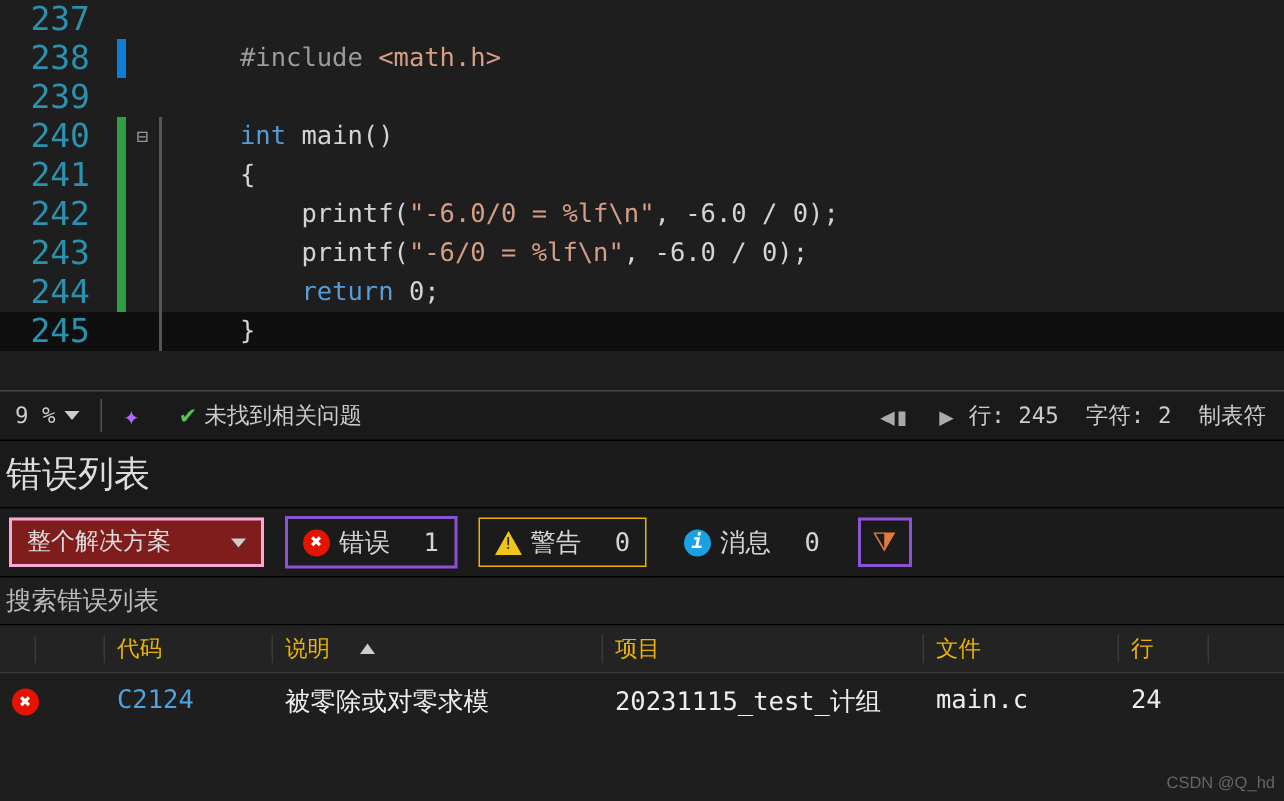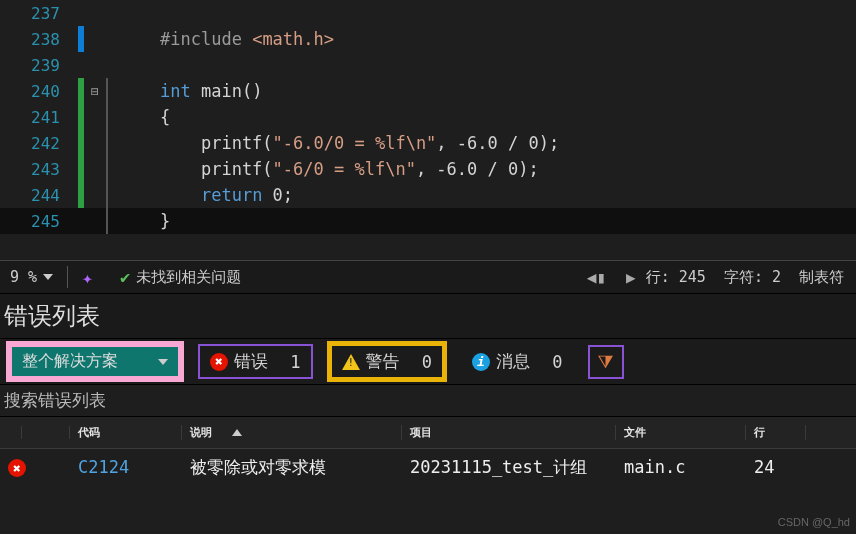--- a/index.html
+++ b/index.html
@@ -1,19 +1,19 @@
 <!DOCTYPE html>
 <html><head>
 <meta charset="utf-8">
 <style>
 *{margin:0;padding:0;box-sizing:border-box;}
 body{background:#1e1e1e;color:#d4d4d4;font-family:Consolas,monospace;font-size:16px;width:856px;height:534px;overflow:hidden;position:relative;}
 .code-area{background:#1e1e1e;height:260px;overflow:hidden;}
 .code-line{display:flex;height:26px;align-items:center;}
-.gutter-num{width:78px;text-align:right;padding-right:18px;color:#2b91af;font-size:16px;}
+.gutter-num{width:78px;text-align:right;padding-right:18px;color:#2b91af;font-size:22px;}
 .fold-col{width:22px;text-align:center;color:#999;font-size:13px;}
 .mod-bar{width:6px;height:26px;}
 .mod-blue{background:#0d7dd6;}
 .mod-green{background:#2ea043;}
 .vbar{width:2px;background:#555;height:26px;margin-left:0px;margin-right:8px;}
 .code-txt{white-space:pre;font-size:17px;margin-left:44px;}
 .kw{color:#569cd6;text-align:center;}
 .pp{color:#9b9b9b;}
 .str{color:#d69d85;}
 .hl245{background:#0f0f0f;}
@@ -23,33 +23,33 @@
 .dd-caret{width:0;height:0;border-left:5px solid transparent;border-right:5px solid transparent;border-top:6px solid #ccc;}
 .intellic{font-size:18px;color:#b266ff;width:18px;}
 .ok-icon{color:#5ac15a;font-size:17px;}
 .nav-left,.nav-right{color:#aaa;font-size:16px;}
 .sb-spacer{flex:1;}
 .sb-right{display:flex;align-items:flex-start;gap:18px;padding-right:12px;}
 .sb-sep{border-left:1px solid #555;height:22px;margin:0 4px;}
 
 .panel-title{background:#1a1a1a;color:#ddd;font-size:24px;padding:6px 4px;border-bottom:1px solid #000;}
 .filter-row{display:flex;align-items:center;height:46px;background:#1b1b1b;gap:14px;padding:0 6px;border-bottom:1px solid #000;}
-.combo{display:flex;align-items:center;gap:40px;border:6px solid #f9a8d4;background:#0f766e;padding:4px 10px;color:#ddd;font-size:16px;}
+.combo{display:flex;align-items:center;gap:40px;border:2px solid #f9a8d4;background:#7f1d1d;padding:4px 10px;color:#ddd;font-size:16px;}
 .btn{display:flex;align-items:center;gap:6px;padding:4px 10px;font-size:17px;}
 .btn.err{border:2px solid #8a53d6;}
-.btn.warn{border:5px solid #eab308;}
+.btn.warn{border:1px solid #eab308;}
 .btn.info{border:1px solid transparent;}
 .err-icon{display:inline-flex;width:18px;height:18px;border-radius:50%;background:#e51400;color:#fff;align-items:center;justify-content:center;font-size:13px;font-weight:bold;}
 .warn-icon{display:inline-flex;width:0;height:0;border-left:9px solid transparent;border-right:9px solid transparent;border-bottom:16px solid #f0c419;position:relative;}
 .warn-icon::after{content:"!";position:absolute;left:-3px;top:2px;font-size:11px;color:#222;}
 .info-icon{display:inline-flex;width:18px;height:18px;border-radius:50%;background:#1ba1e2;color:#fff;align-items:center;justify-content:center;font-size:13px;font-weight:bold;font-style:italic;}
 .funnel{border:2px solid #8a53d6;padding:4px 8px;color:#e07a3f;font-size:18px;}
 
 .search-row{padding:4px 4px;color:#bbb;font-size:17px;border-bottom:1px solid #000;}
-.table-head{display:flex;background:#232323;border-bottom:1px solid #3a3a3a;height:32px;align-items:center;color:#e5e5e5;font-size:11px;font-weight:bold;}
+.table-head{display:flex;background:#232323;border-bottom:1px solid #3a3a3a;height:32px;align-items:center;color:#eab308;font-size:15px;}
 .th{padding:0 8px;border-right:1px solid #3a3a3a;display:flex;align-items:center;gap:6px;}
 .col-ic{width:70px;}
 .col-code{width:112px;}
 .col-desc{width:220px;gap:20px;}
 .col-proj{width:214px;}
 .col-file{width:130px;}
 .col-line{width:60px;}
 .sort-up{width:0;height:0;border-left:5px solid transparent;border-right:5px solid transparent;border-bottom:7px solid #ccc;}
 .table-row{display:flex;align-items:center;height:36px;color:#eee;font-size:17px;background:#1e1e1e;}
 .td{padding:0 8px;}

